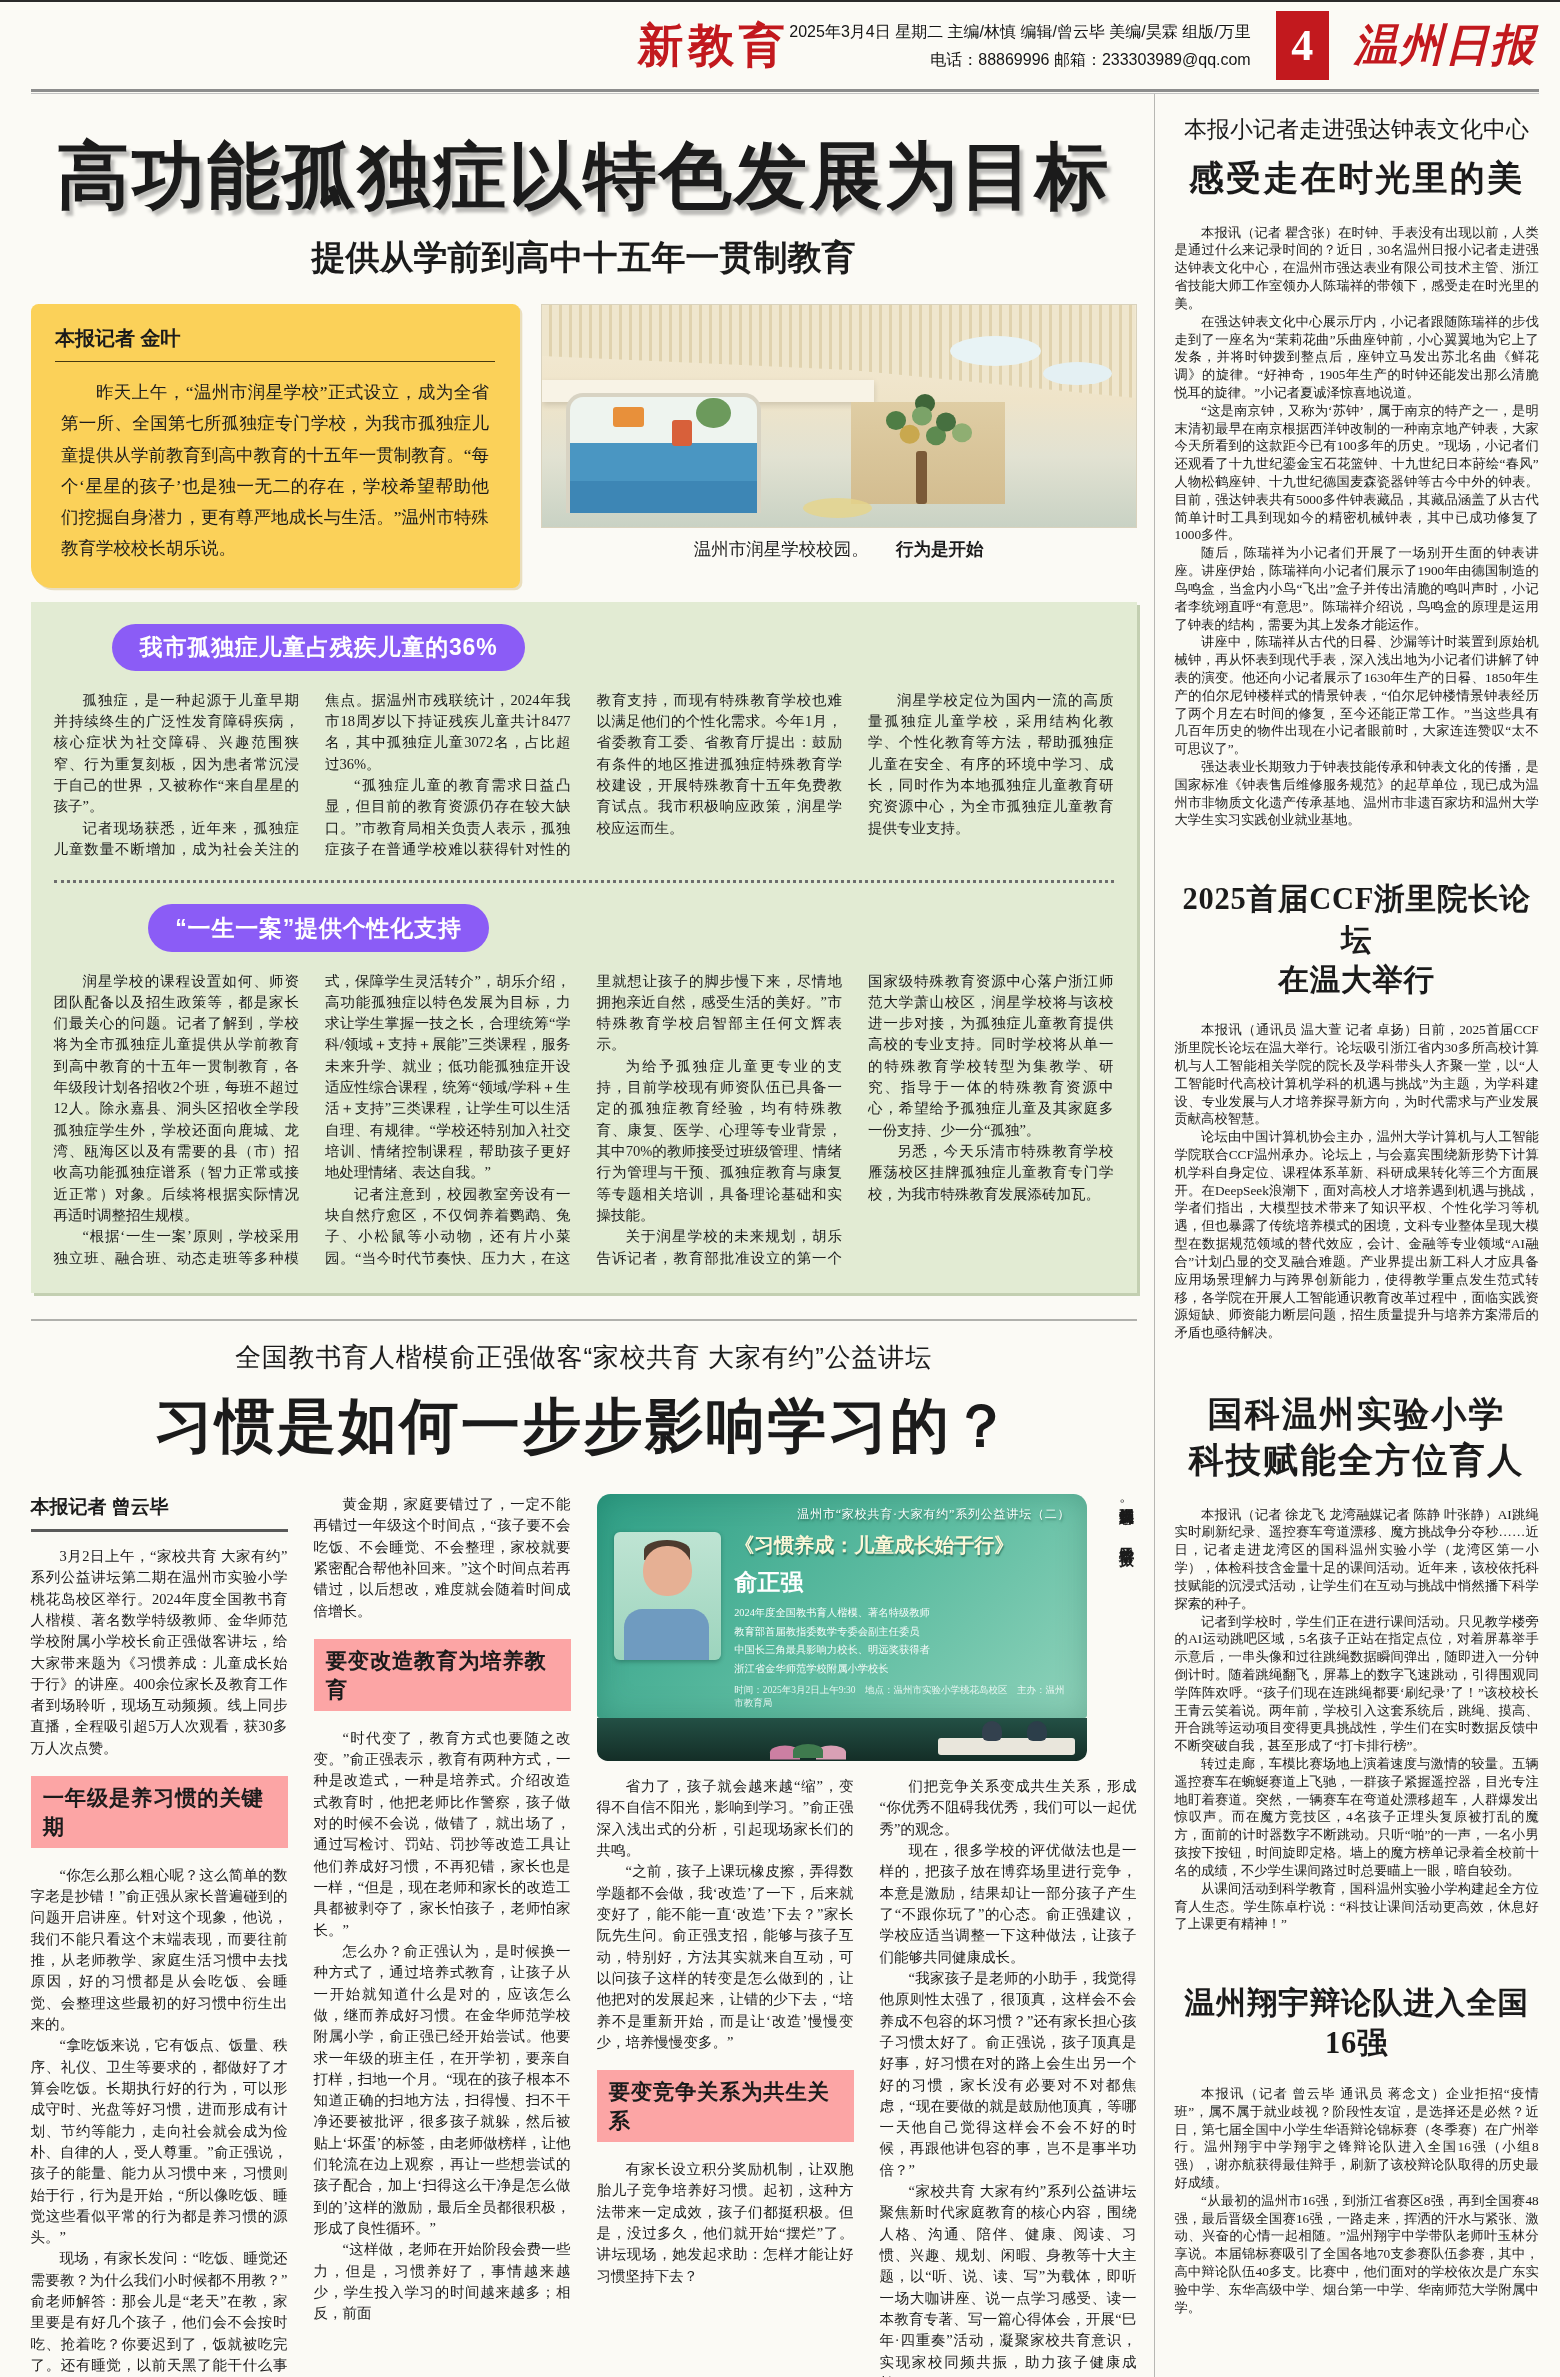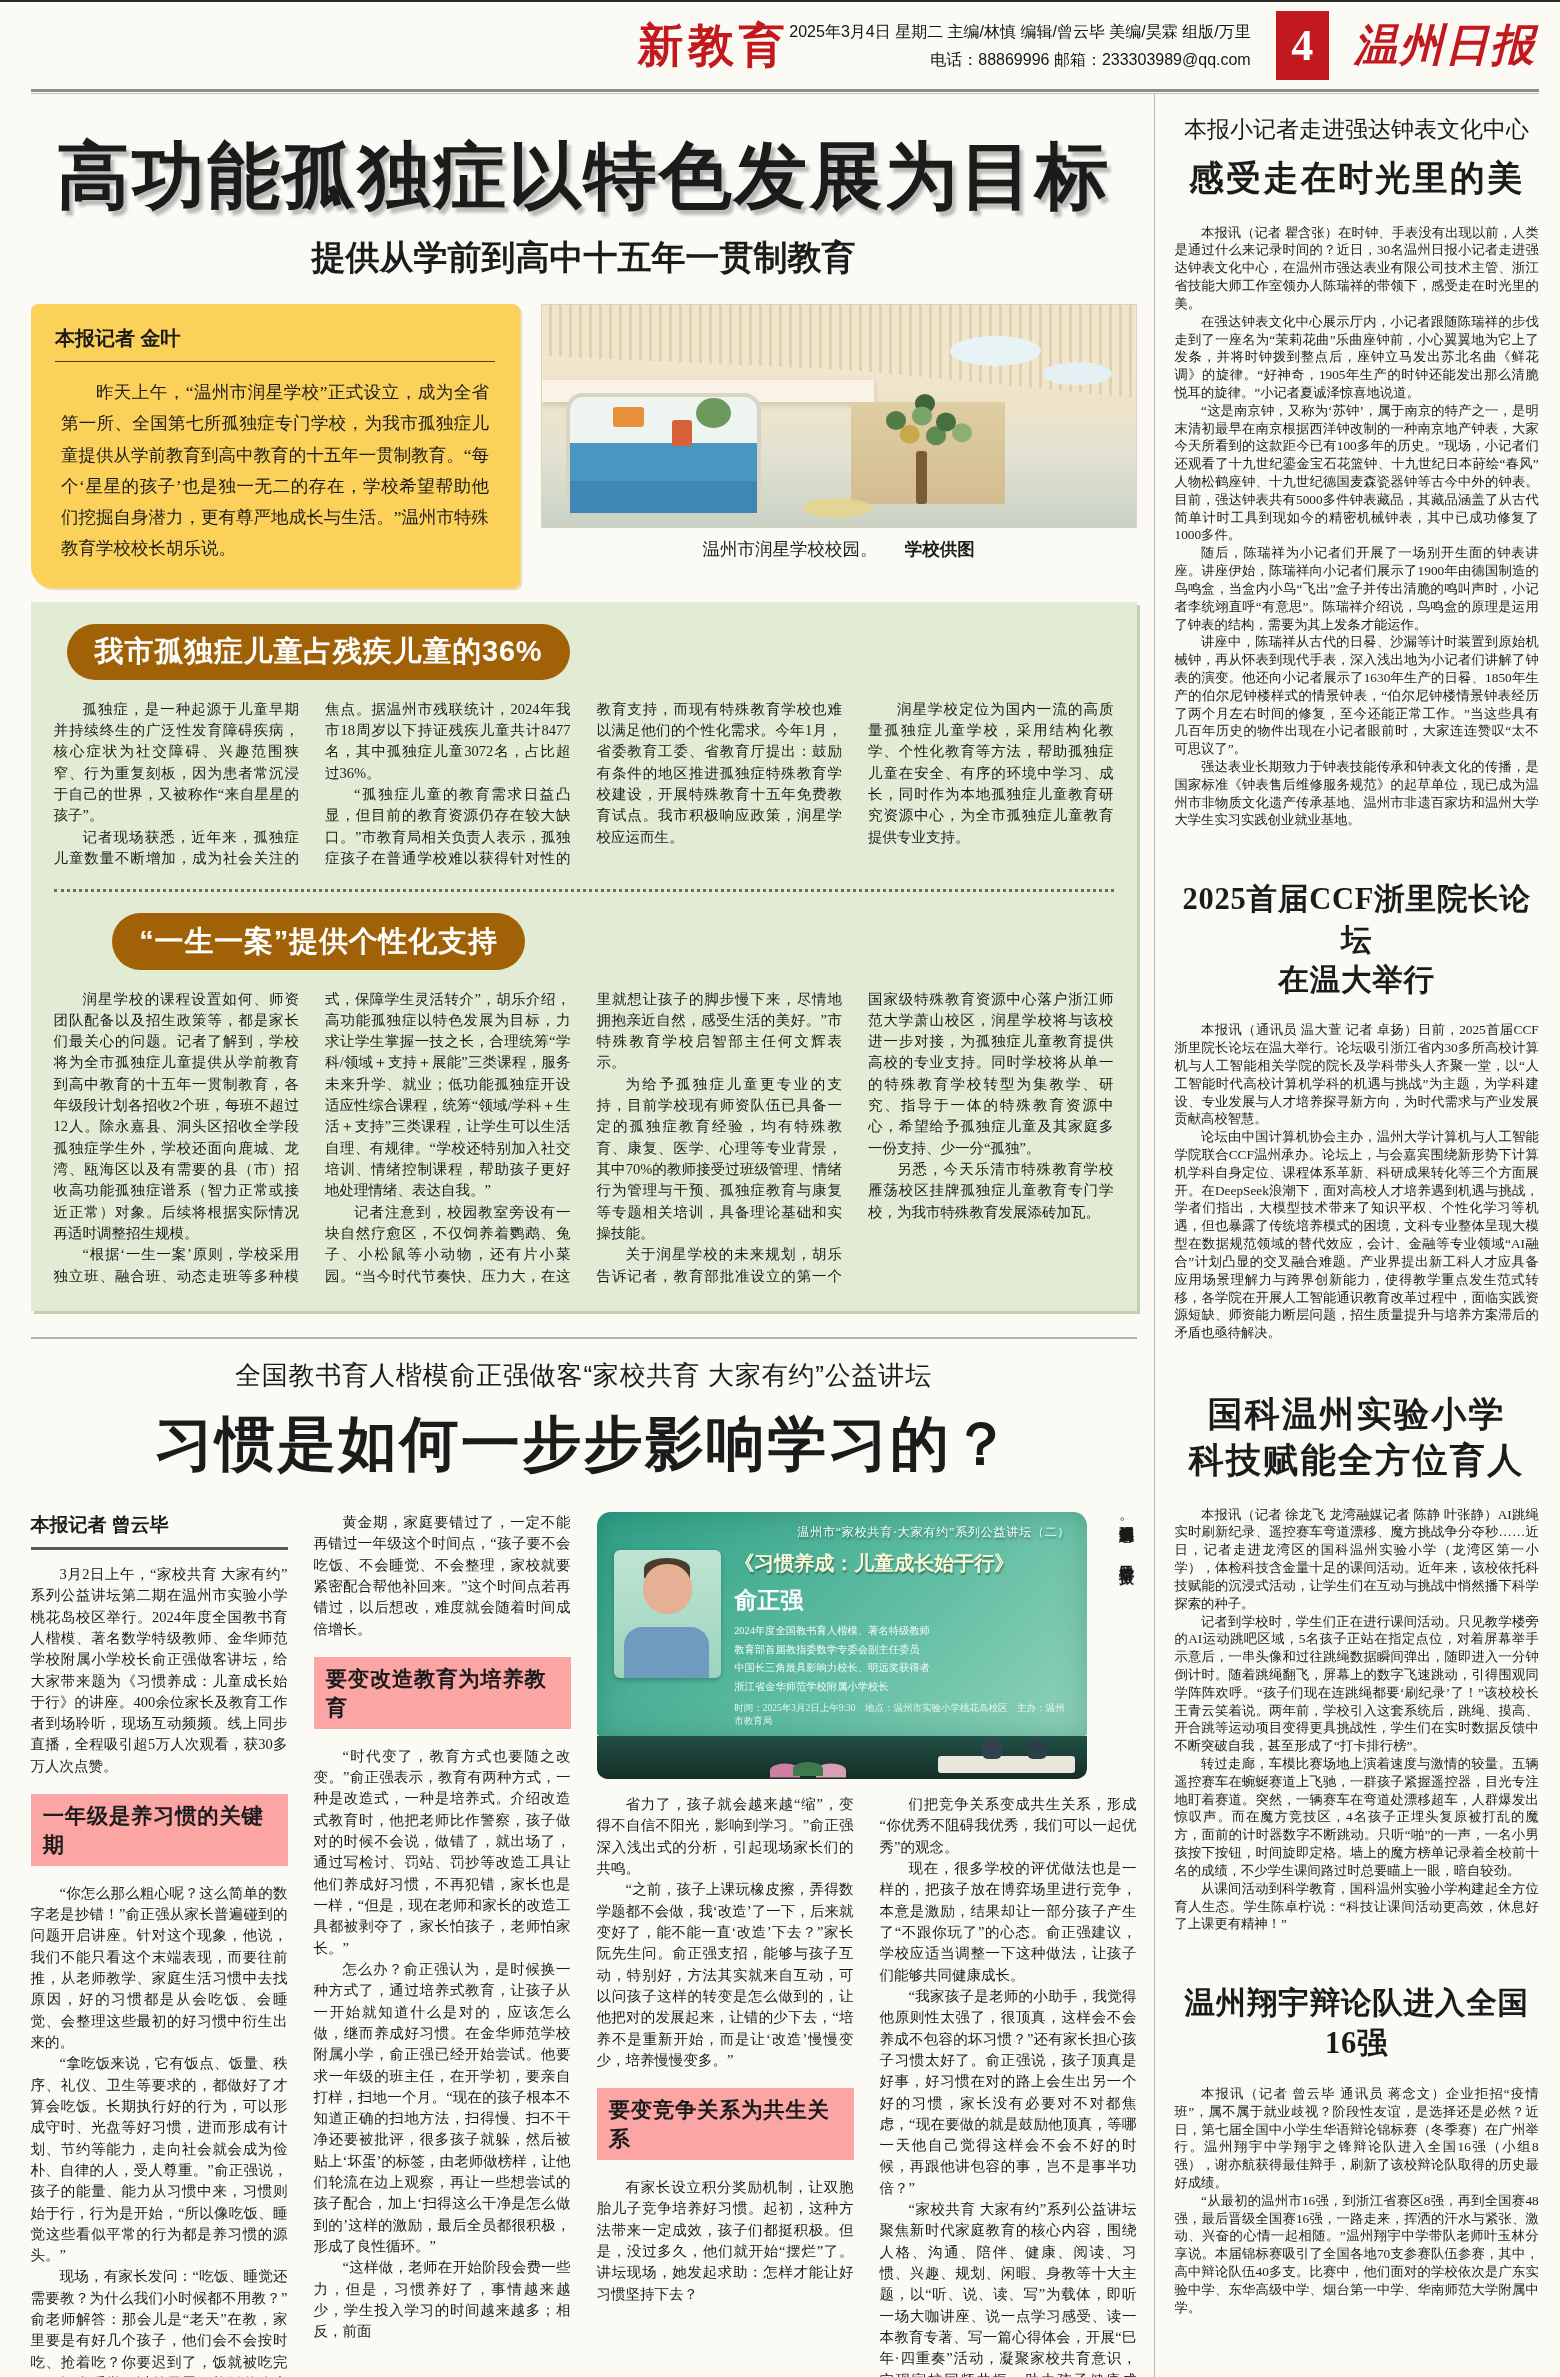--- a/index.html
+++ b/index.html
@@ -63,22 +63,22 @@
                box-shadow:26px -4.6px 0 #7ba368, 50px 1.5px 0 #467040, 13.7px 13.7px 0 #c9a84e,
                           40px 15.2px 0 #5d8a50, 66px 12.2px 0 #8fae72, 29px -17px 0 #3f6639; }
   .sa-floor-dot { position:absolute; left:44%; bottom:4%; width:69px; height:20px;
                   background:#e6d58a; border-radius:50%; opacity:.8; }
   .school-caption { text-align:center; font-size:17.5px; margin-top:9.1px; }
   .school-caption .credit { font-family:"Liberation Sans",sans-serif; font-weight:700; margin-left:23px; }
 
   .green-box { background:#e2ebd3; margin-top:13.7px; padding:20px 23px 24.4px;
                box-shadow:3px 3px 0 #c3cfb1; }
   .pill-row { width:50%; display:flex; justify-content:center; margin:1.5px 0 18.3px; }
-  .pill { background:#a16207; color:#fff; font-family:"Liberation Sans",sans-serif; font-weight:700;
-          font-size:29px; padding:8.4px 27.4px; border-radius:761px; letter-spacing:0.8px; white-space:nowrap; }
+  .pill { background:#8b5cf6; color:#fff; font-family:"Liberation Sans",sans-serif; font-weight:700;
+          font-size:23px; padding:8.4px 27.4px; border-radius:761px; letter-spacing:0.8px; white-space:nowrap; }
   .cols4 { column-count:4; column-gap:26px; }
   .cols4 p, .news-p { font-size:14.5px; line-height:1.47; text-align:justify; text-indent:2em; margin:0; }
   .dotted-rule { border-top:3px dotted #6d6d6d; margin:20px 0 21.3px; }
 
   .section-rule { border:none; border-top:2.3px solid #b0b0ac; margin:26px 0 18.3px; }
 
   
   .forum-kicker { text-align:center; font-family:"Liberation Sans",sans-serif;
                   font-size:26px; margin:3px 0 12.2px; letter-spacing:0.8px; }
   .forum-headline { text-align:center; font-family:"Liberation Sans",sans-serif; font-weight:900;
@@ -169,21 +169,21 @@
               <div class="sa-play1"></div>
               <div class="sa-play2"></div>
               <div class="sa-tree"></div>
               <div class="sa-wall"></div>
               <div class="sa-trunk"></div>
               <div class="sa-canopy"></div>
               <div class="sa-floor-dot"></div>
             </div>
             <figcaption class="school-caption">
               <span>温州市润星学校校园。</span>
-              <span class="credit">学校供图</span>
+              <span class="credit">行为是开始</span>
             </figcaption>
           </figure>
         </div>
 
         <div class="green-box">
           <div class="pill-row">
             <div class="pill">我市孤独症儿童占残疾儿童的36%</div>
           </div>
           <div class="cols4">
             <p>孤独症，是一种起源于儿童早期并持续终生的广泛性发育障碍疾病，核心症状为社交障碍、兴趣范围狭窄、行为重复刻板，因为患者常沉浸于自己的世界，又被称作“来自星星的孩子”。</p>

